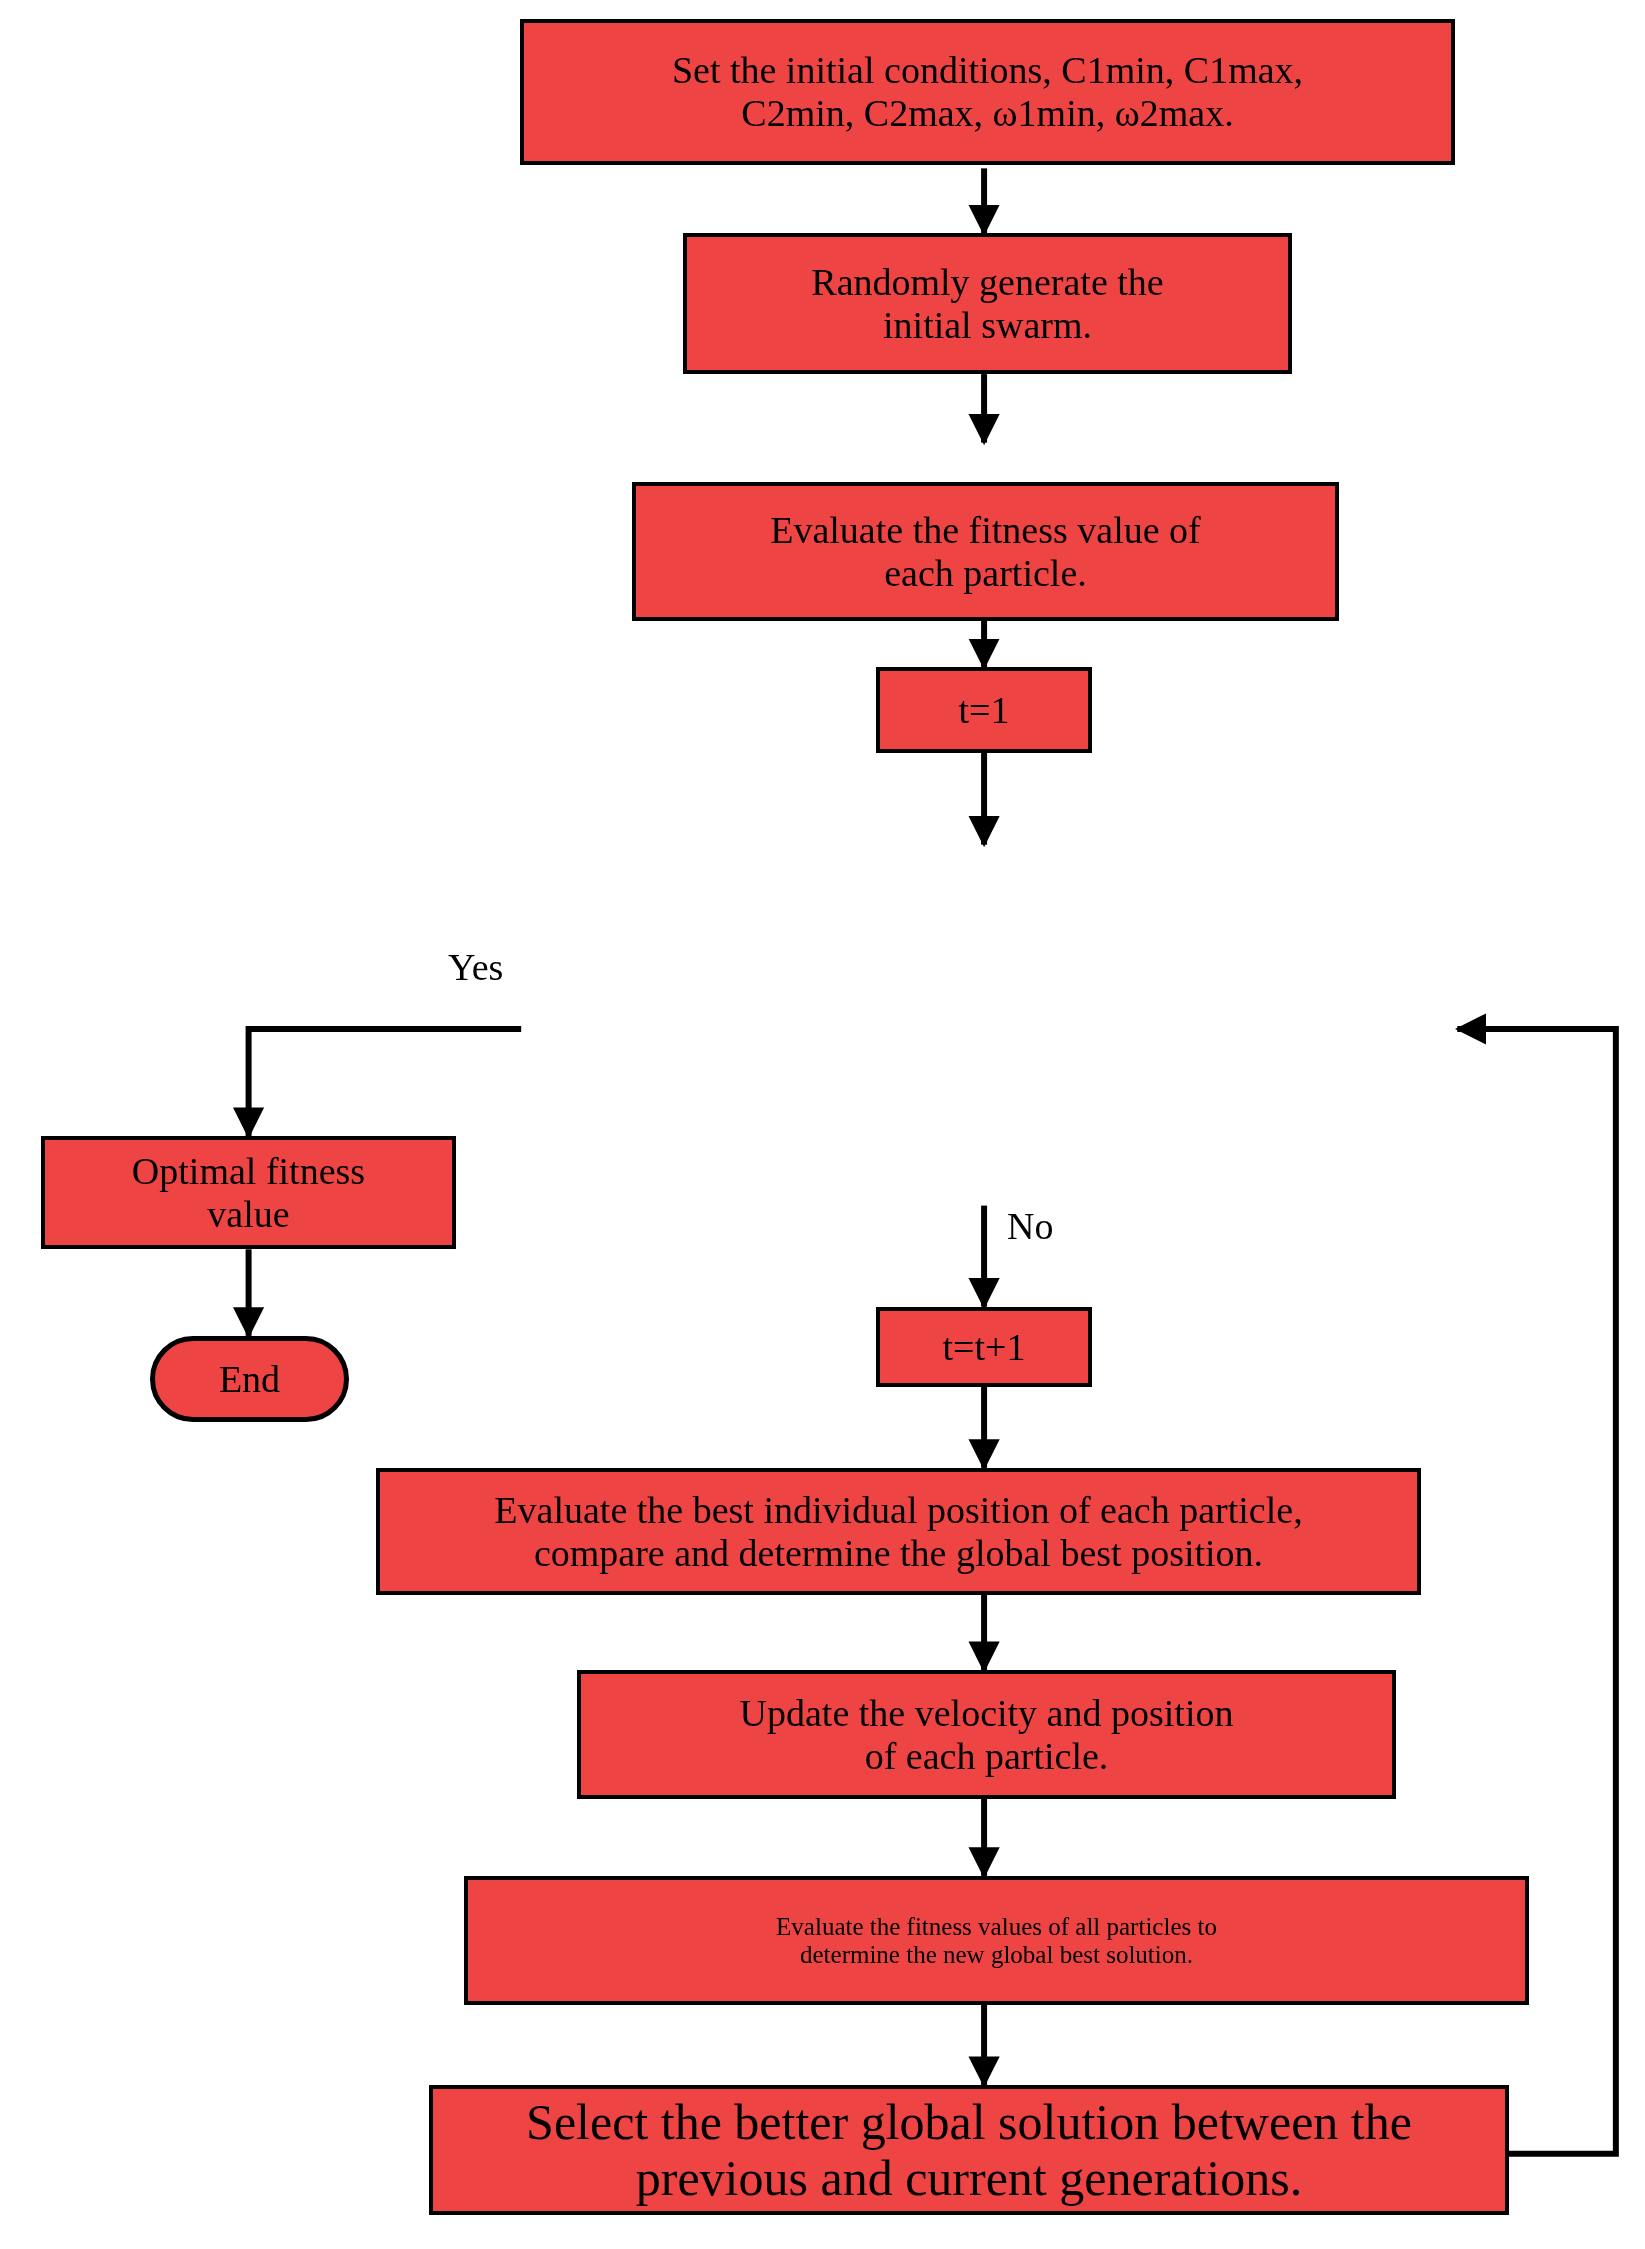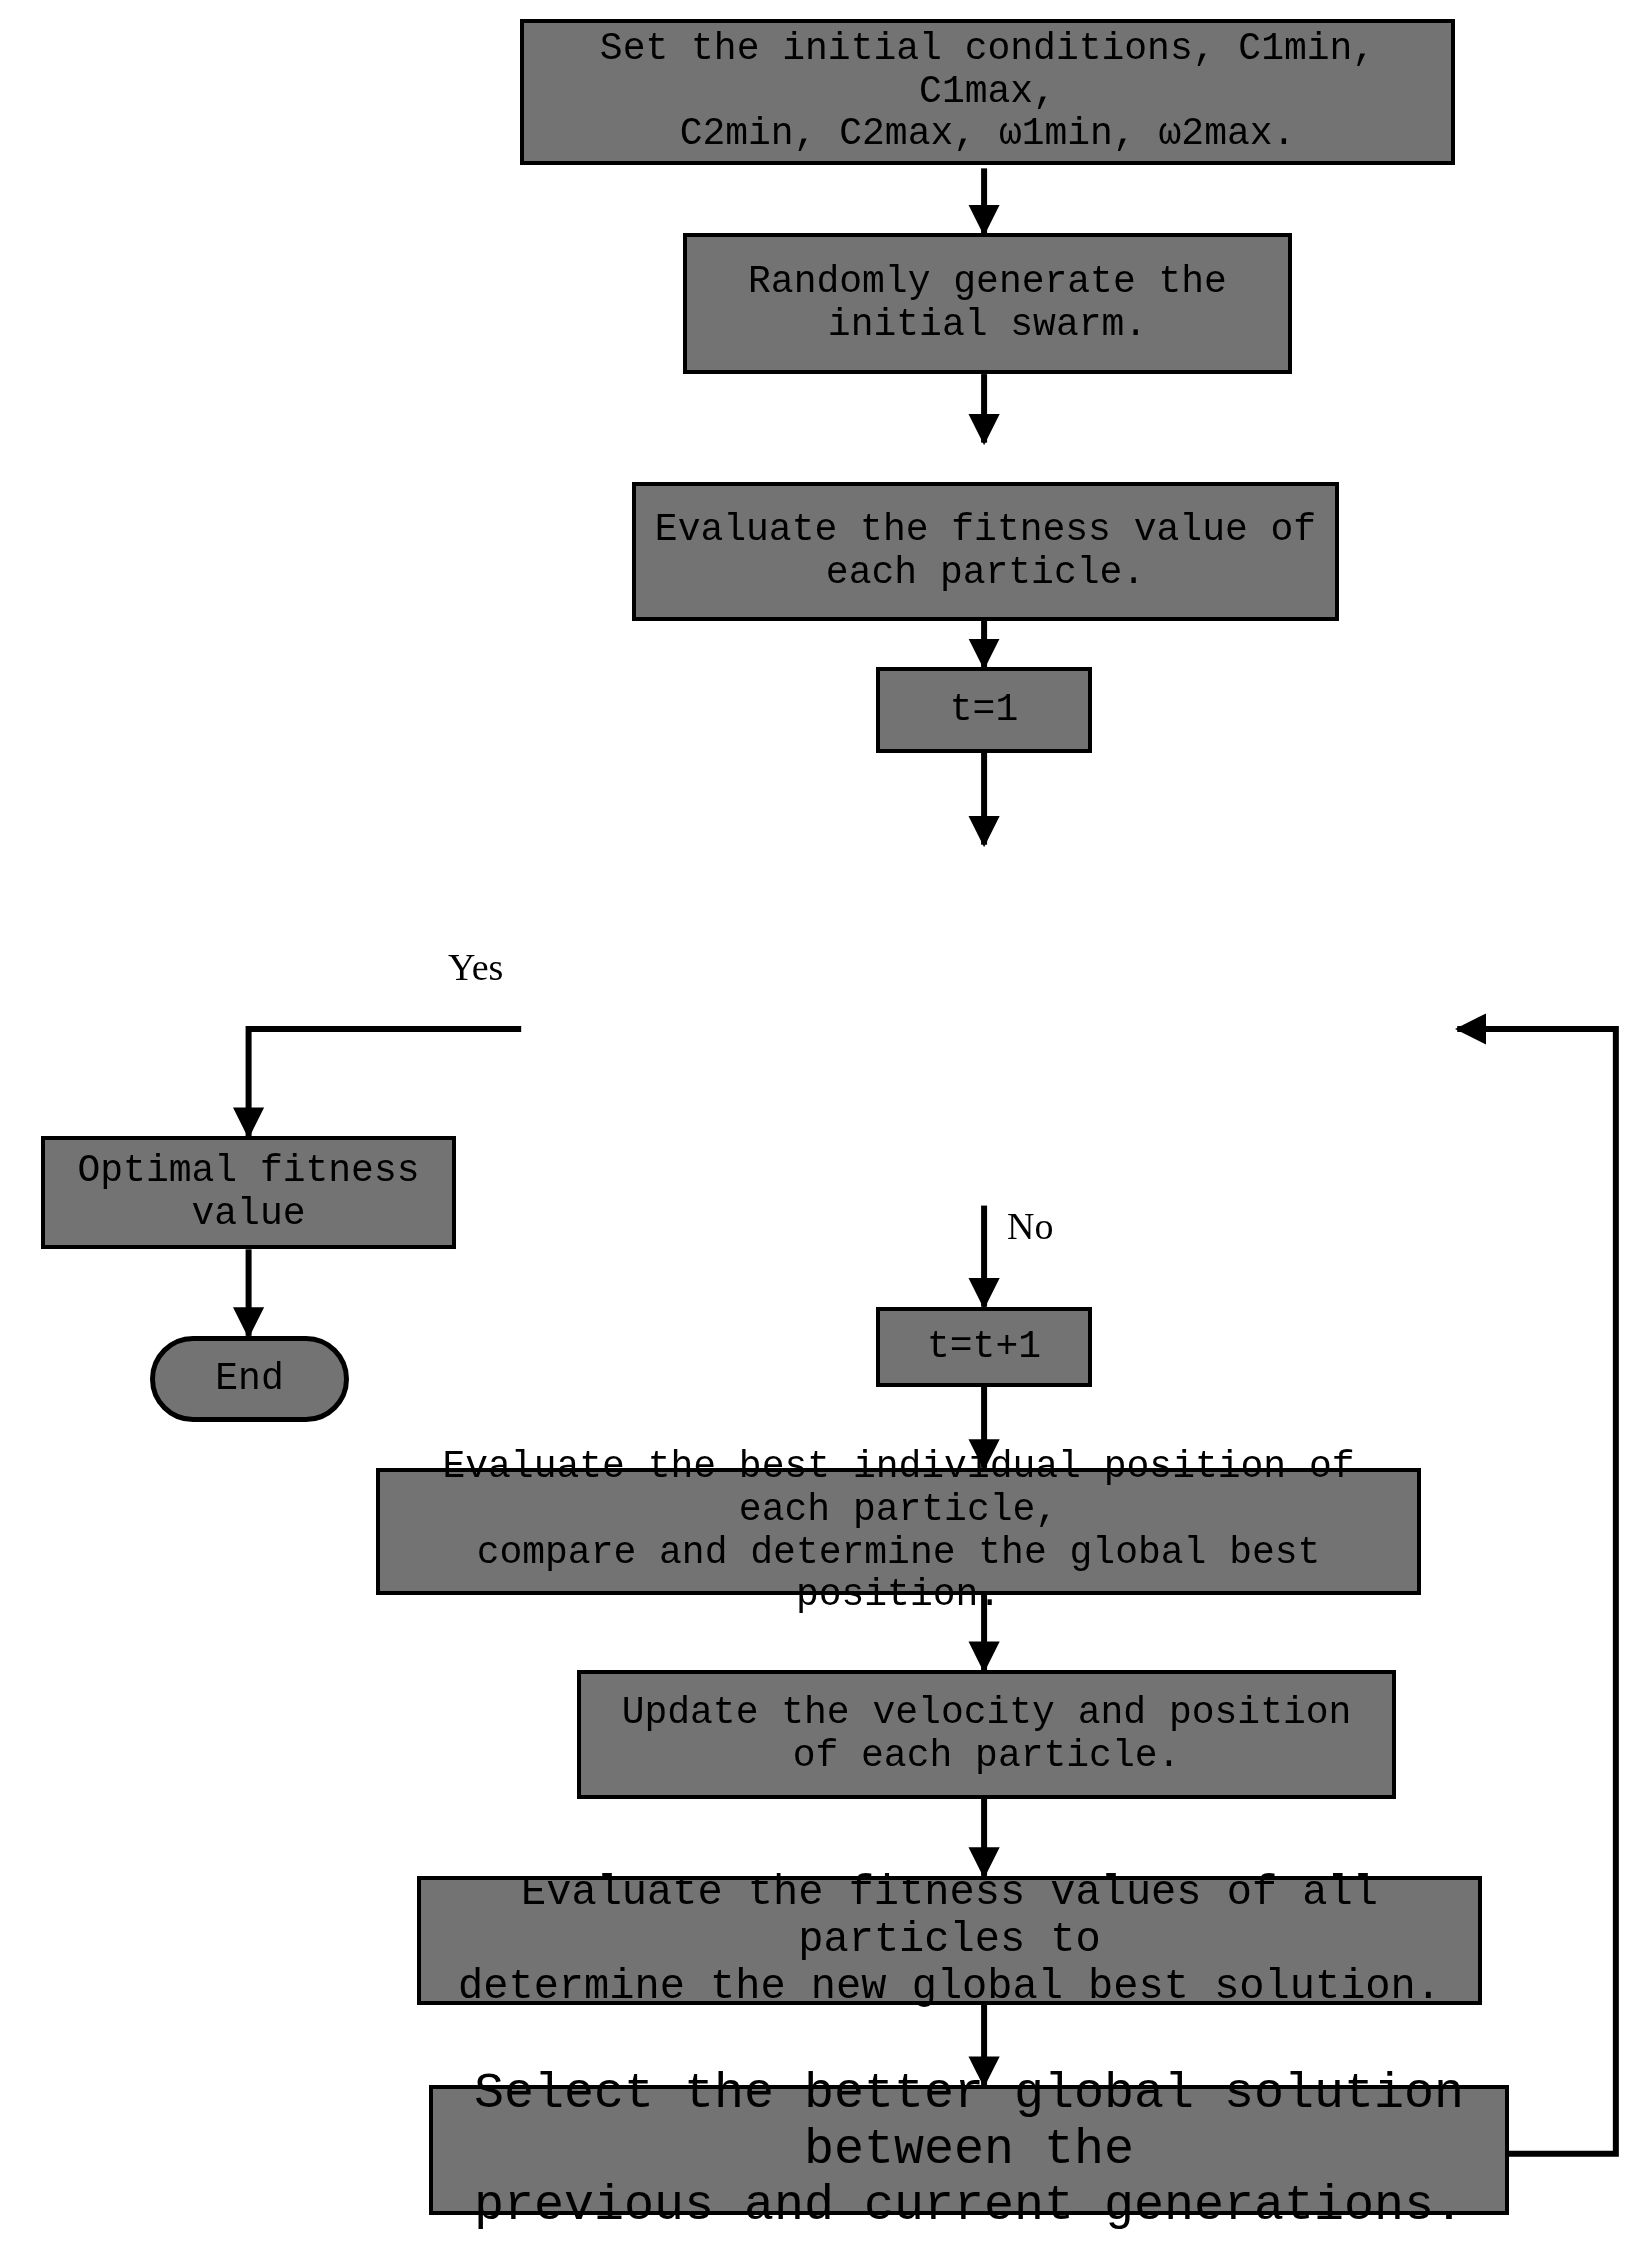--- a/index.html
+++ b/index.html
@@ -24,23 +24,22 @@
     height: 2250px;
     pointer-events: none;
   }
   .node {
     position: absolute;
     box-sizing: border-box;
     display: flex;
     align-items: center;
     justify-content: center;
     text-align: center;
-    background: #737373;
+    background: #ef4444;
     line-height: 1.12;
-    font-family: Liberation Mono, monospace;
   }
   .proc {
     border: 4.3px solid #000000;
   }
   .term {
     border: 5.1px solid #000000;
     border-radius: 51px;
   }
   .node .txt {
     display: block;
@@ -152,21 +151,21 @@
   <div class="node proc" style="left:376px; top:1468px; width:1045px; height:127px; font-size:38px;">
     <span class="txt">Evaluate the best individual position of each particle,
 compare and determine the global best position.</span>
   </div>
 
   <div class="node proc" style="left:577px; top:1670px; width:819px; height:129px; font-size:38px;">
     <span class="txt">Update the velocity and position
 of each particle.</span>
   </div>
 
-  <div class="node proc" style="left:417px; top:1876px; width:1065px; height:129px; font-size:42px;">
+  <div class="node proc" style="left:464px; top:1876px; width:1065px; height:129px; font-size:25px;">
     <span class="txt">Evaluate the fitness values of all particles to
 determine the new global best solution.</span>
   </div>
 
   <div class="node proc" style="left:429px; top:2085px; width:1080px; height:130px; font-size:50px;">
     <span class="txt">Select the better global solution between the
 previous and current generations.</span>
   </div>
 
 </div>

